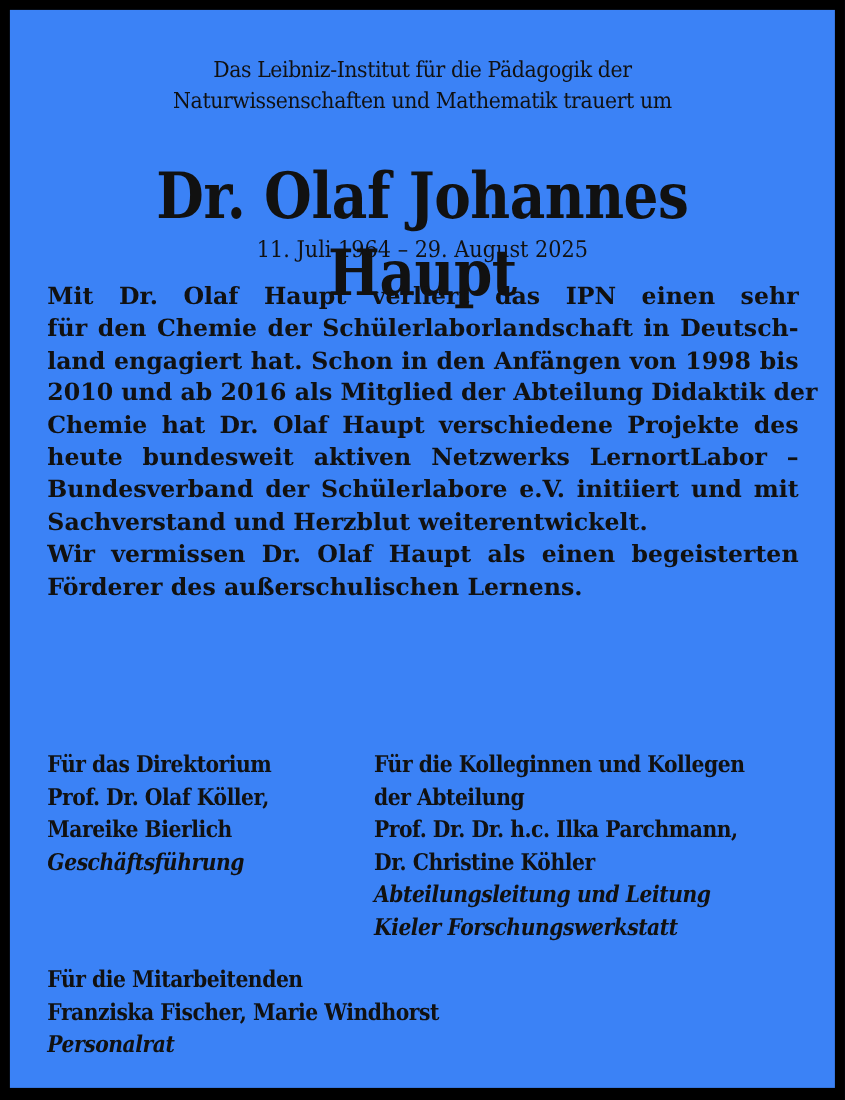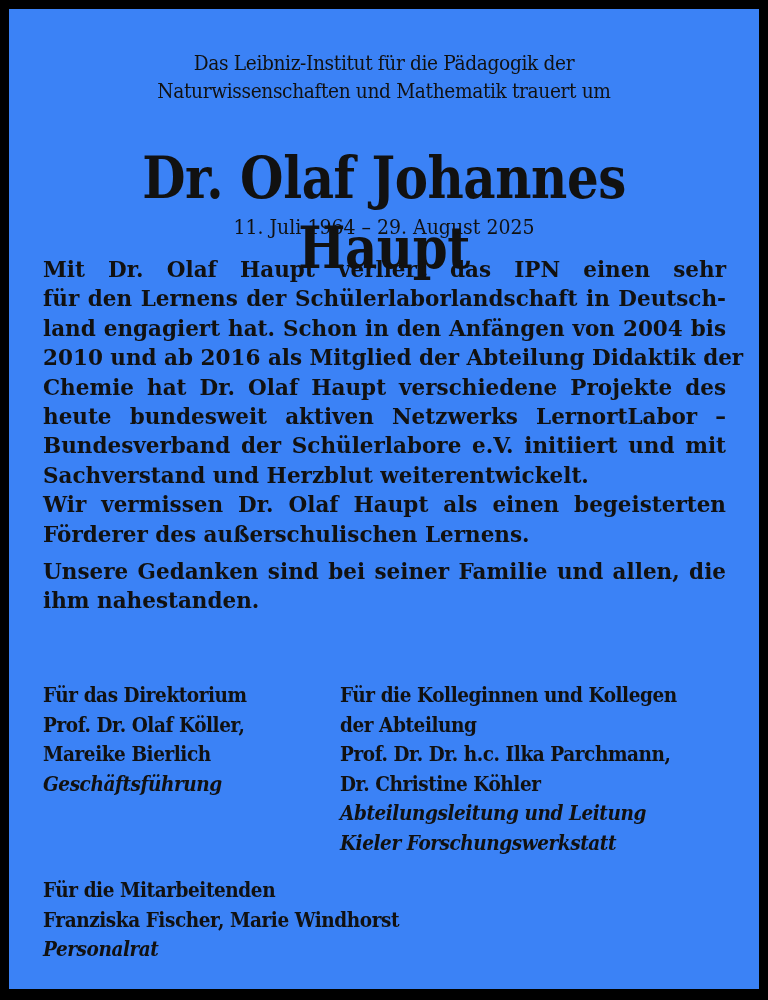--- a/index.html
+++ b/index.html
@@ -54,37 +54,33 @@
     <div>Naturwissenschaften und Mathematik trauert um</div>
   </div>
 
   <div class="name serif">Dr. Olaf Johannes Haupt</div>
 
   <div class="dates serif">11. Juli 1964 – 29. August 2025</div>
 
   <div class="body serif">
     <p>
       <span class="line" style="display: block; width: 683px;">Mit Dr. Olaf Haupt verliert das IPN einen sehr</span>
-      <span class="line" style="display: block; width: 683px;">für den Lernens der Schülerlaborlandschaft in Deutsch-</span>
-      <span class="line" style="display: block; width: 683px;">land engagiert hat. Schon in den Anfängen von 2004 bis</span>
+      <span class="line" style="display: block; width: 683px;">für den Chemie der Schülerlaborlandschaft in Deutsch-</span>
+      <span class="line" style="display: block; width: 683px;">land engagiert hat. Schon in den Anfängen von 1998 bis</span>
       <span class="line" style="display: block; width: 683px;">2010 und ab 2016 als Mitglied der Abteilung Didaktik der</span>
       <span class="line" style="display: block; width: 683px;">Chemie hat Dr. Olaf Haupt verschiedene Projekte des</span>
       <span class="line" style="display: block; width: 683px;">heute bundesweit aktiven Netzwerks LernortLabor –</span>
       <span class="line" style="display: block; width: 683px;">Bundesverband der Schülerlabore e.V. initiiert und mit</span>
       <span class="line last" style="display: block;">Sachverstand und Herzblut weiterentwickelt.</span>
     </p>
     <p>
       <span class="line" style="display: block; width: 683px;">Wir vermissen Dr. Olaf Haupt als einen begeisterten</span>
       <span class="line last" style="display: block;">Förderer des außerschulischen Lernens.</span>
     </p>
     <div class="gap"></div>
-    <p>
-      <span class="line" style="display: block; width: 683px;">Unsere Gedanken sind bei seiner Familie und allen, die</span>
-      <span class="line last" style="display: block;">ihm nahestanden.</span>
-    </p>
   </div>
 
   <div class="sig serif" style="left:34px; top:671px;">
     <div>Für das Direktorium</div>
     <div>Prof. Dr. Olaf Köller,</div>
     <div>Mareike Bierlich</div>
     <div class="it">Geschäftsführung</div>
   </div>
 
   <div class="sig serif" style="left:331px; top:671px;">

